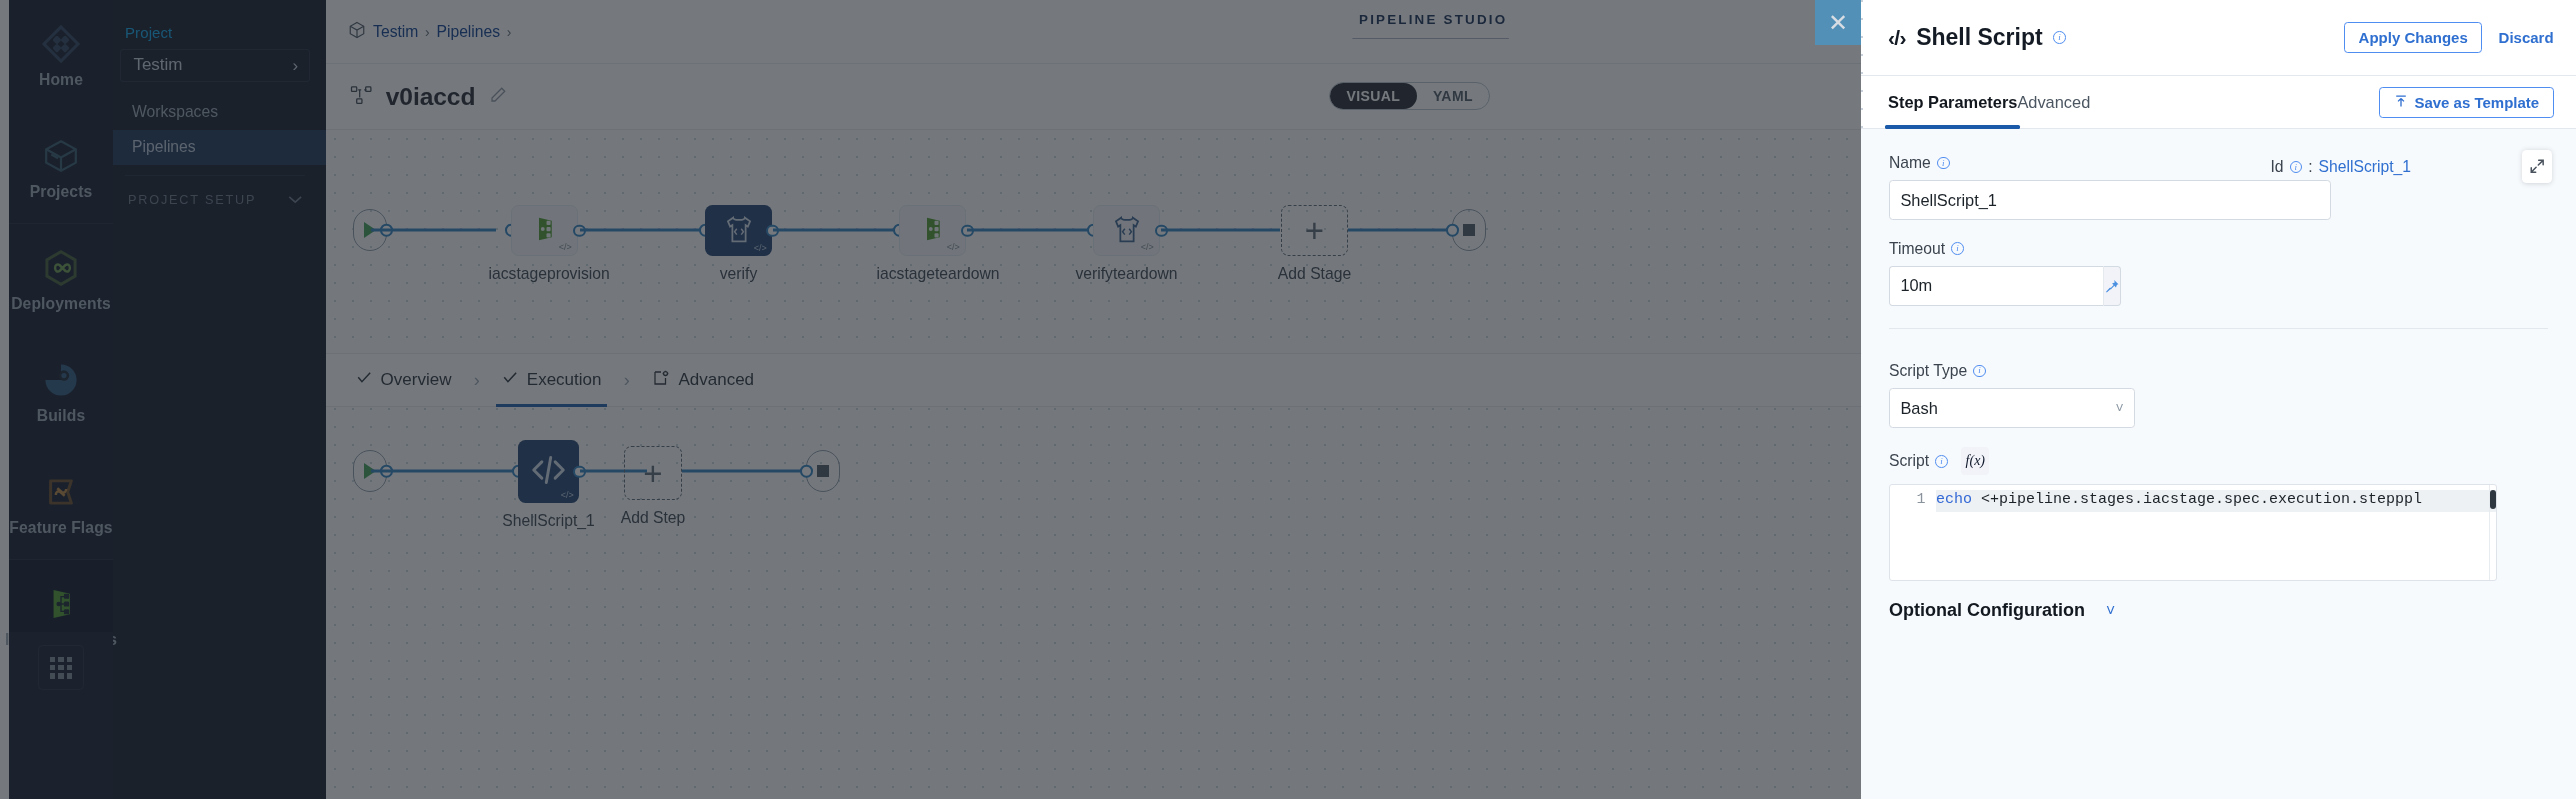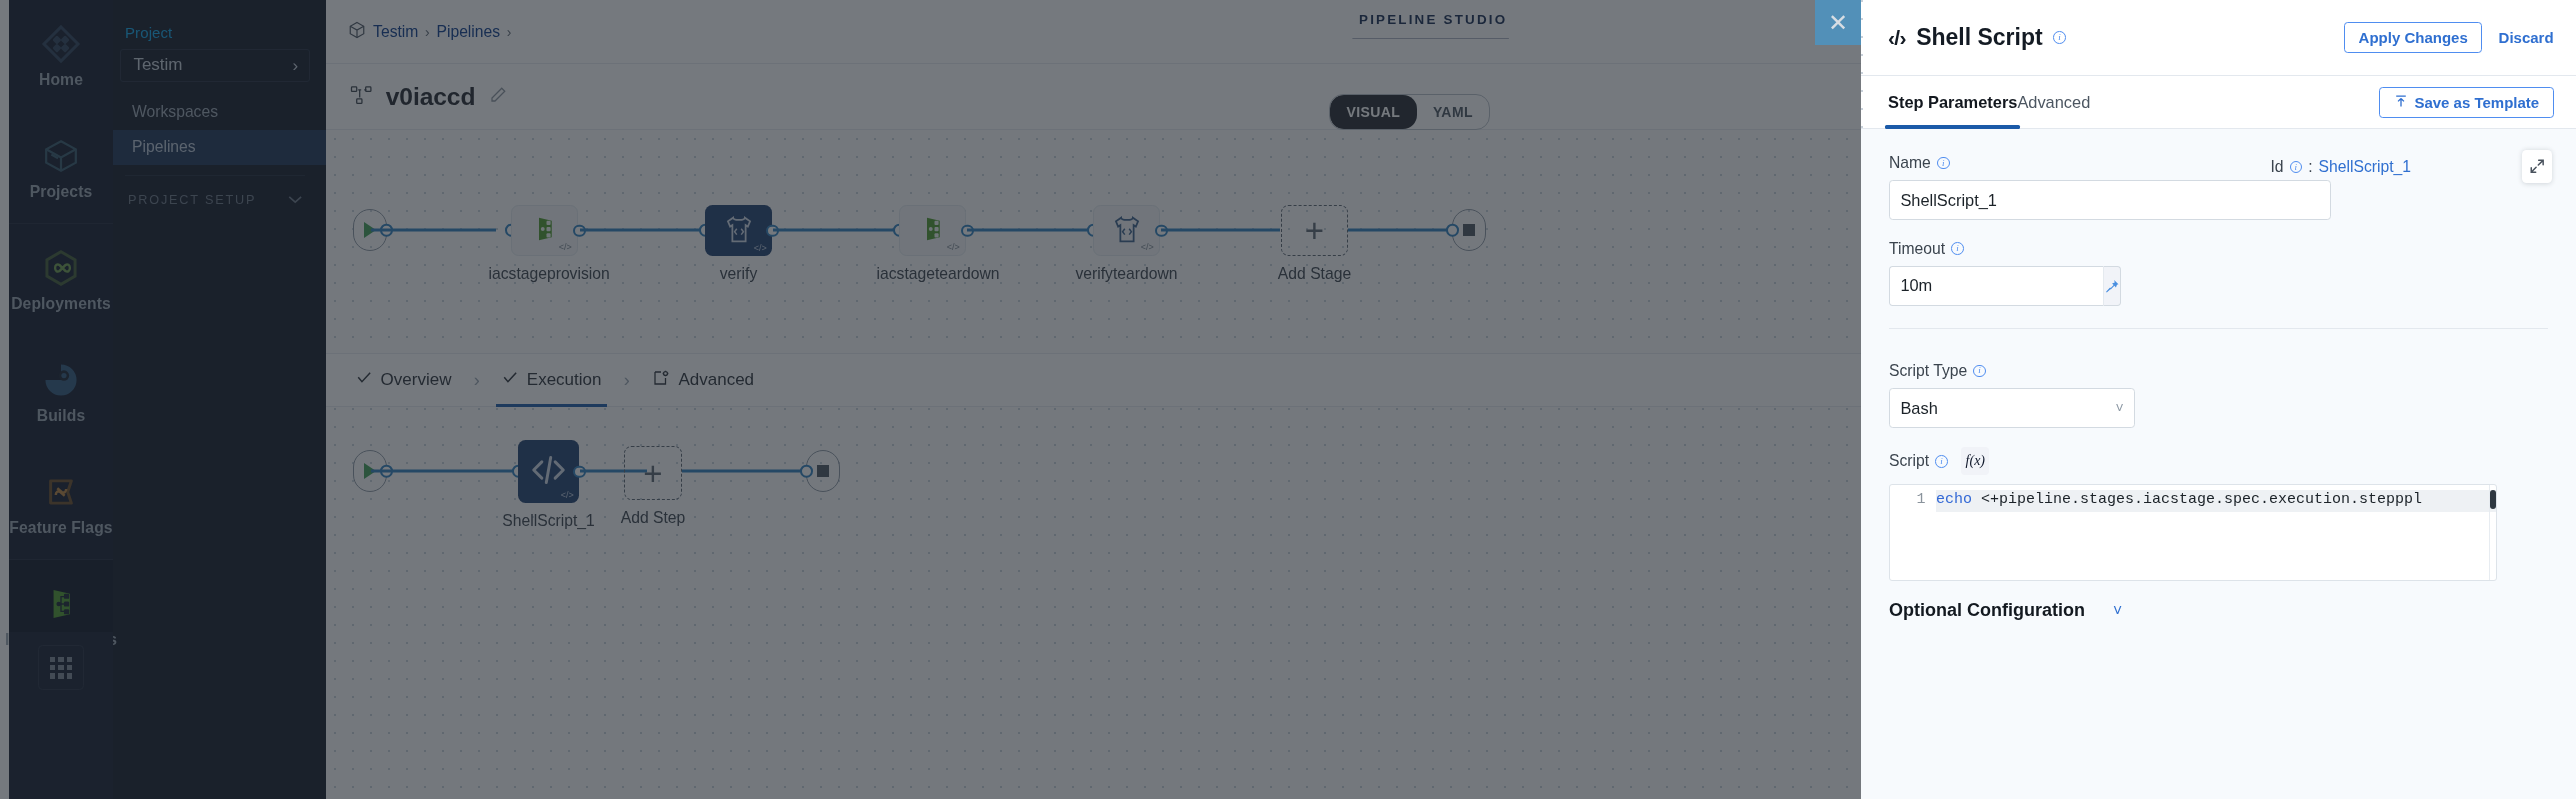--- a/index.html
+++ b/index.html
@@ -92,22 +92,22 @@
     background: rgba(255,255,255,.06);
   }
   .title-row {
     height: 67px; display: flex; align-items: center; padding-left: 24px;
     border-top: 0.7px solid #e6eaee; border-bottom: 0.7px solid #e6eaee; gap: 13.4px;
     position: relative;
   }
   .pipeline-title { font-size: 24.6px; font-weight: 700; color: #22272e; letter-spacing: -0.1px; }
   .mode-toggle {
     position: absolute; left: 1003px; top: 18px;
-    height: 36px; border: 0.7px solid #b9c0c8; border-radius: 14px; display: flex;
-    overflow: hidden; cursor: pointer; margin-top: 12px;
+    height: 28px; border: 0.7px solid #b9c0c8; border-radius: 14px; display: flex;
+    overflow: hidden; cursor: pointer;
   }
   .mode-seg {
     display: flex; align-items: center; justify-content: center;
     font-size: 14px; font-weight: 700; letter-spacing: 0.4px; padding: 0 16.4px;
     color: #4a5560;
   }
   .mode-seg.on { background: #22272e; color: #fff; border-radius: 14px; }
 
   .graph {
     position: relative; height: 669px;
@@ -279,21 +279,21 @@
     position: absolute; right: 0; top: 5.2px; width: 6px; height: 19.4px;
     background: #2f3841; border-radius: 3px;
   }
   .editor-vline { position: absolute; right: 6px; top: 0; bottom: 0; width: 0.7px; background: #e7ecf1; }
   .expand-btn {
     position: absolute; right: 24px; top: 21px; width: 30px; height: 33px;
     background: #fff; border-radius: 4.5px; box-shadow: 0 0.7px 5.2px rgba(20,30,45,.16);
     display: flex; align-items: center; justify-content: center; cursor: pointer;
   }
   .opt-config {
-    display: flex; align-items: center; gap: 28px; 
+    display: flex; align-items: center; gap: 21px; 
     font-size: 18px; font-weight: 700; color: #131920; cursor: pointer;
   }
   .opt-chev { color: #2f6fd0; font-size: 15.7px; font-weight: 400; }
   .panel-left-edge {
     position: absolute; left: 0; top: 0; width: 2.2px; height: 100%;
     background: repeating-linear-gradient(#c9d1da 0 2.2px, transparent 2.2px 18px);
   }
 </style>
 </head>
 <body>

